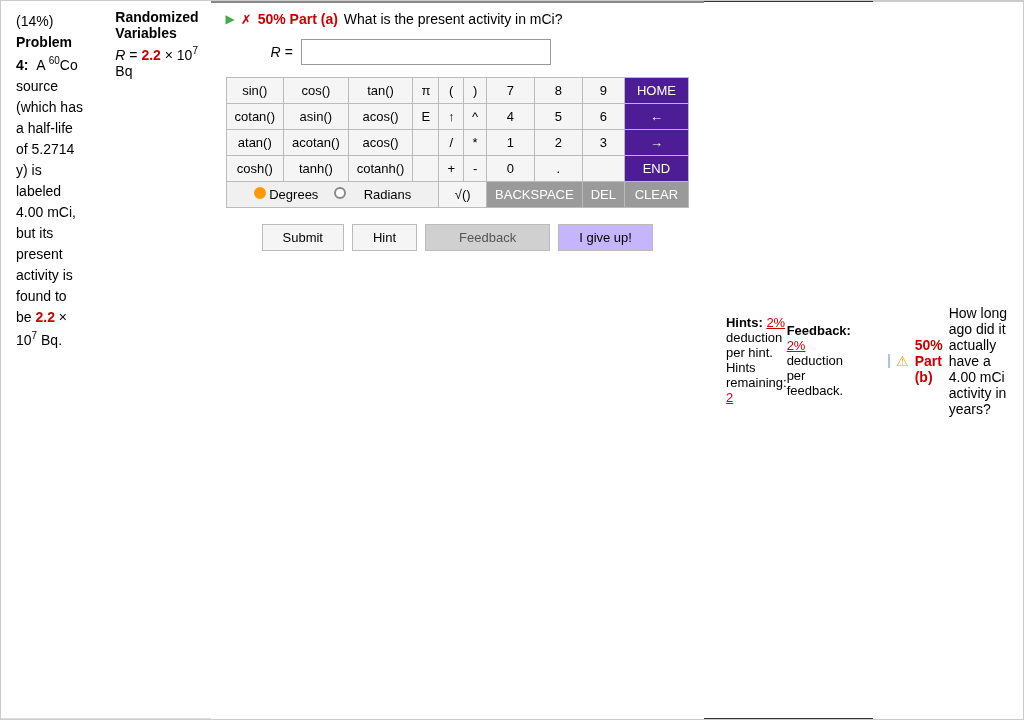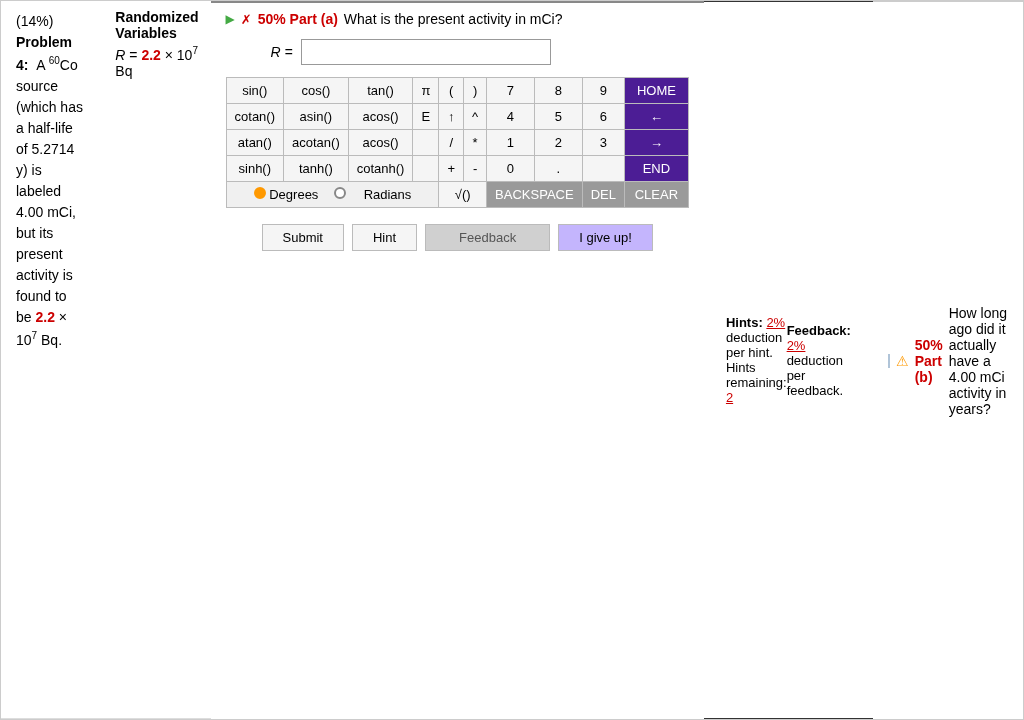--- a/index.html
+++ b/index.html
@@ -284,21 +284,21 @@
             <td>acos()</td>
             <td>&nbsp;</td>
             <td>/</td>
             <td>*</td>
             <td>1</td>
             <td>2</td>
             <td>3</td>
             <td class="btn-dark">→</td>
           </tr>
           <tr>
-            <td>sinh()</td>
+            <td>cosh()</td>
             <td>tanh()</td>
             <td>cotanh()</td>
             <td>&nbsp;</td>
             <td>+</td>
             <td>-</td>
             <td>0</td>
             <td>.</td>
             <td>&nbsp;</td>
             <td class="btn-dark">END</td>
           </tr>

